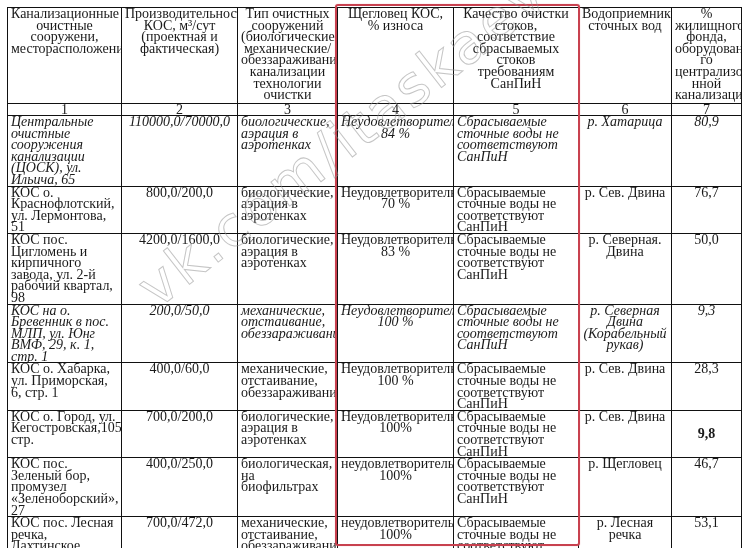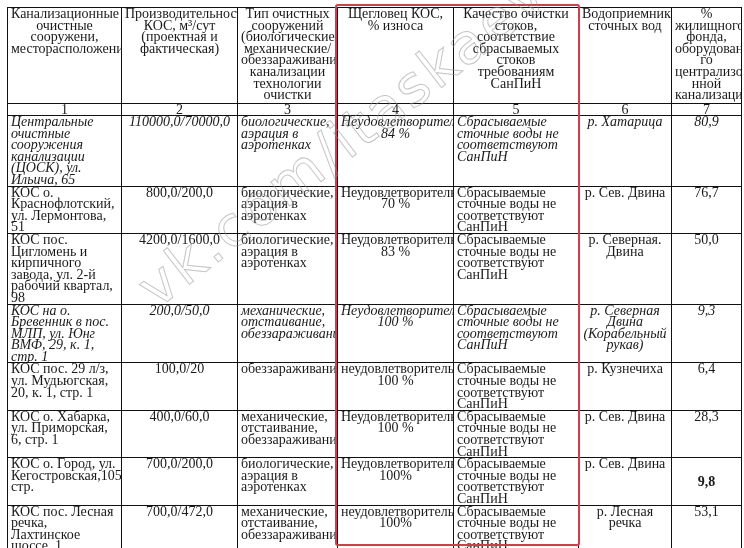--- a/index.html
+++ b/index.html
@@ -86,47 +86,47 @@
       </tr>
       <tr style="height: 58px; font-style: italic;">
         <td>КОС на о. Бревенник в пос. МЛП, ул. Юнг ВМФ, 29, к. 1, стр. 1</td>
         <td class="c">200,0/50,0</td>
         <td>механические, отстаивание, обеззараживание</td>
         <td class="c">Неудовлетворительное, 100 %</td>
         <td>Сбрасываемые сточные воды не соответствуют СанПиН</td>
         <td class="c">р. Северная Двина (Корабельный рукав)</td>
         <td class="c">9,3</td>
       </tr>
-      <tr style="height: 35px;">
-        <td>КОС пос. 29 л/з, ул. Мудьюгская, 20, к. 1, стр. 1</td>
-        <td class="c">100,0/20</td>
-        <td>обеззараживание</td>
-        <td class="c">неудовлетворительное, 100 %</td>
-        <td>Сбрасываемые сточные воды не соответствуют СанПиН</td>
-        <td class="c">р. Кузнечиха</td>
-        <td class="c">6,4</td>
-      </tr>
       <tr style="height: 36px;">
         <td>КОС о. Хабарка, ул. Приморская, 6, стр. 1</td>
         <td class="c">400,0/60,0</td>
         <td>механические, отстаивание, обеззараживание</td>
         <td class="c">Неудовлетворительное, 100 %</td>
         <td>Сбрасываемые сточные воды не соответствуют СанПиН</td>
         <td class="c">р. Сев. Двина</td>
         <td class="c">28,3</td>
       </tr>
       <tr style="height: 36px;">
         <td>КОС о. Город, ул. Кегостровская,105, стр.</td>
         <td class="c">700,0/200,0</td>
         <td>биологические, аэрация в аэротенках</td>
         <td class="c">Неудовлетворительное, 100%</td>
         <td>Сбрасываемые сточные воды не соответствуют СанПиН</td>
         <td class="c">р. Сев. Двина</td>
         <td class="c mid">9,8</td>
       </tr>
+      <tr style="height: 36px;">
+        <td>КОС пос. Зеленый бор, промузел «Зеленоборский», 27</td>
+        <td class="c">400,0/250,0</td>
+        <td>биологическая, на биофильтрах</td>
+        <td class="c">неудовлетворительное, 100%</td>
+        <td>Сбрасываемые сточные воды не соответствуют СанПиН</td>
+        <td class="c">р. Щегловец</td>
+        <td class="c">46,7</td>
+      </tr>
       <tr style="height: 35px;">
         <td>КОС пос. Лесная речка, Лахтинское шоссе, 1</td>
         <td class="c">700,0/472,0</td>
         <td>механические, отстаивание, обеззараживание</td>
         <td class="c">неудовлетворительное, 100%</td>
         <td>Сбрасываемые сточные воды не соответствуют СанПиН</td>
         <td class="c">р. Лесная речка</td>
         <td class="c">53,1</td>
       </tr>
     </tbody>

